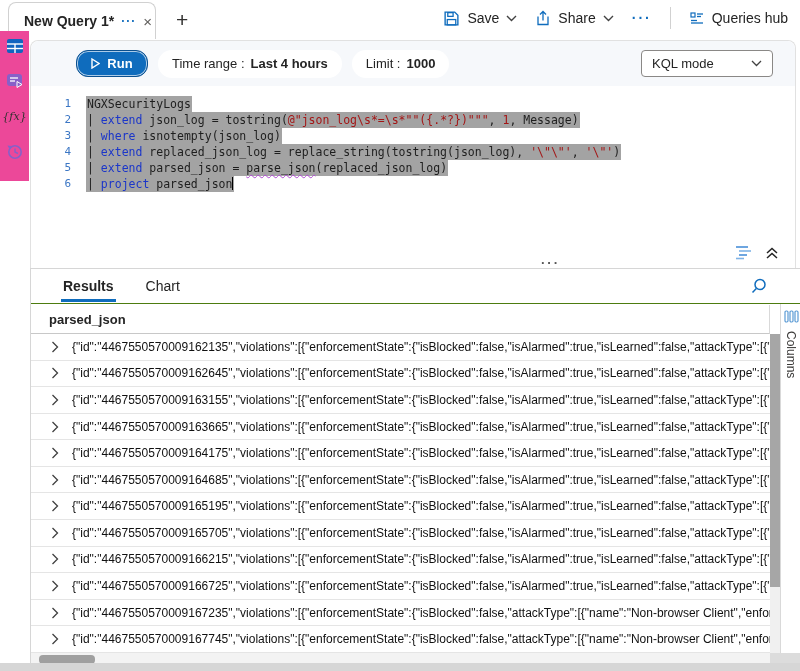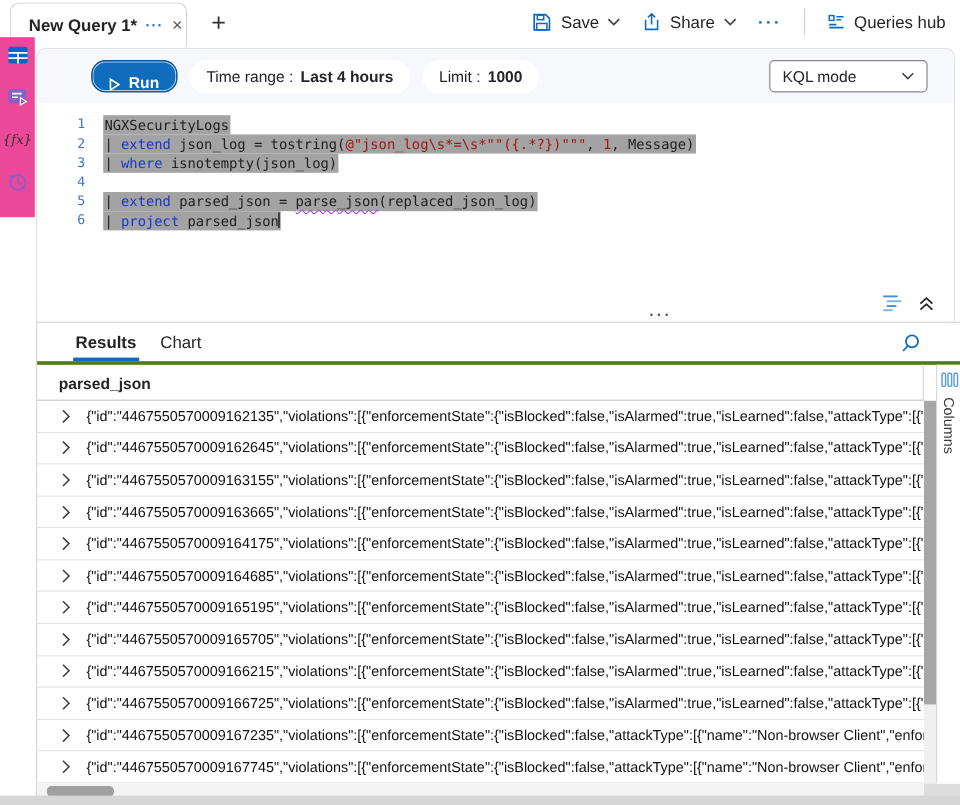--- a/index.html
+++ b/index.html
@@ -20,21 +20,21 @@
   .action { display:flex; align-items:center; gap:7px; cursor:pointer;justify-content:space-between; }
   .vdiv { width:1px; height:22px; background:#d1d1d1; }
 
   
   .card { position:absolute; left:30px; top:40px; width:766px; height:228px;
     border:1px solid #e1e1e1; border-bottom:none; border-radius:8px 8px 0 0; background:#fff; }
   .toolbar { position:absolute; left:0; top:0; right:0; height:45px; background:#f6f8fb;
     border-radius:8px 8px 0 0; display:flex; align-items:center; padding-left:45px; gap:10px; }
   .run-btn { width:72px; height:27px; background:#0f6cbd; border:1px solid #0b508f;
     box-shadow:inset 0 0 0 1px rgba(255,255,255,.65); border-radius:12px; color:#fff;
-    font-size:13px; font-weight:600; display:flex; align-items:flex-end; justify-content:center; gap:7px; cursor:pointer; }
+    font-size:13px; font-weight:600; display:flex; align-items:center; justify-content:center; gap:7px; cursor:pointer; }
   .pill { height:28px; background:#fff; border-radius:14px; display:flex; align-items:center;
     padding:0 14px; font-size:13px; gap:6px; cursor:pointer; }
   .pill .val { font-weight:700; }
   .tb-spacer { flex:1; }
   .mode-select { width:132px; height:27px; margin-right:22px; background:#fff;
     border:1px solid #8a8886; border-radius:4px; display:flex; align-items:center;
     padding:0 10px; font-size:13px; justify-content:space-between; cursor:pointer; }
 
   
   .editor { position:absolute; left:0; top:45px; right:0; bottom:20px; background:#fff;
@@ -56,21 +56,21 @@
   
   .rail { position:absolute; left:0; top:31px; width:29px; height:150px; background:#ec4899; }
   .rail-btn { width:29px; height:30px; display:flex; align-items:center; justify-content:center;
     margin-bottom:5px; cursor:pointer; }
   .fx-label { font-family:"DejaVu Serif", serif; font-style:italic; font-size:11px; color:#323130; }
 
   
   .results { position:absolute; left:30px; top:268px; width:770px; height:403px;
     border-top:1px solid #d6d6d6; border-left:1px solid #d6d6d6; background:#fff; }
   .rtabs { position:absolute; left:0; top:0; right:0; height:35px; display:flex;
-    align-items:center; padding-left:30px; gap:16px; border-bottom:3px solid #4d7c0f; }
+    align-items:center; padding-left:30px; gap:28px; border-bottom:1px solid #4d7c0f; }
   .rtab { font-size:14px; padding:7px 2px 8px; cursor:pointer; }
   .rtab.active { font-weight:700; border-bottom:3px solid #0f6cbd; padding-bottom:5px; }
   .search-btn { position:absolute; right:32px; top:8px; cursor:pointer; }
   .grid-header { position:absolute; left:0; top:36px; width:739px; height:29px;
     border-bottom:1px solid #c8c8c8; border-right:1px solid #d9d9d9; display:flex; align-items:center; }
   .grid-header .colname { margin-left:18px; font-size:13px; font-weight:700; }
   .rows { position:absolute; left:0; top:65px; width:739px; height:319px; overflow:hidden; }
   .row { height:26.58px; display:flex; align-items:center; border-bottom:1px solid #e5e5e5; cursor:pointer; }
   .rowchev { margin-left:20px; flex:none; }
   .rowtext { margin-left:13px; font-size:12px; color:#111; white-space:nowrap; overflow:hidden; flex:1; }
@@ -206,20 +206,21 @@
       <div class="cl">
         <span class="ln">2</span>
         <span class="codewrap"><span class="plain">| </span><span class="kw">extend</span><span class="plain"> json_log = tostring(</span><span class="str">@"json_log\s*=\s*""({.*?})"""</span><span class="plain">, </span><span class="num">1</span><span class="plain">, Message)</span></span>
       </div>
       <div class="cl">
         <span class="ln">3</span>
         <span class="codewrap"><span class="plain">| </span><span class="kw">where</span><span class="plain"> isnotempty(json_log)</span></span>
       </div>
       <div class="cl">
         <span class="ln">4</span>
+        <span class="codewrap"><span class="plain">| </span><span class="kw">extend</span><span class="plain"> replaced_json_log = replace_string(tostring(json_log), </span><span class="str">'\"\"'</span><span class="plain">, </span><span class="str">'\"'</span><span class="plain">)</span></span>
       </div>
       <div class="cl">
         <span class="ln">5</span>
         <span class="codewrap"><span class="plain">| </span><span class="kw">extend</span><span class="plain"> parsed_json = </span><span class="squig">parse_json</span><span class="plain">(replaced_json_log)</span></span>
       </div>
       <div class="cl">
         <span class="ln">6</span>
         <span class="codewrap"><span class="plain">| </span><span class="kw">project</span><span class="plain"> parsed_json</span><span class="caret"></span></span>
       </div>
     </div>

